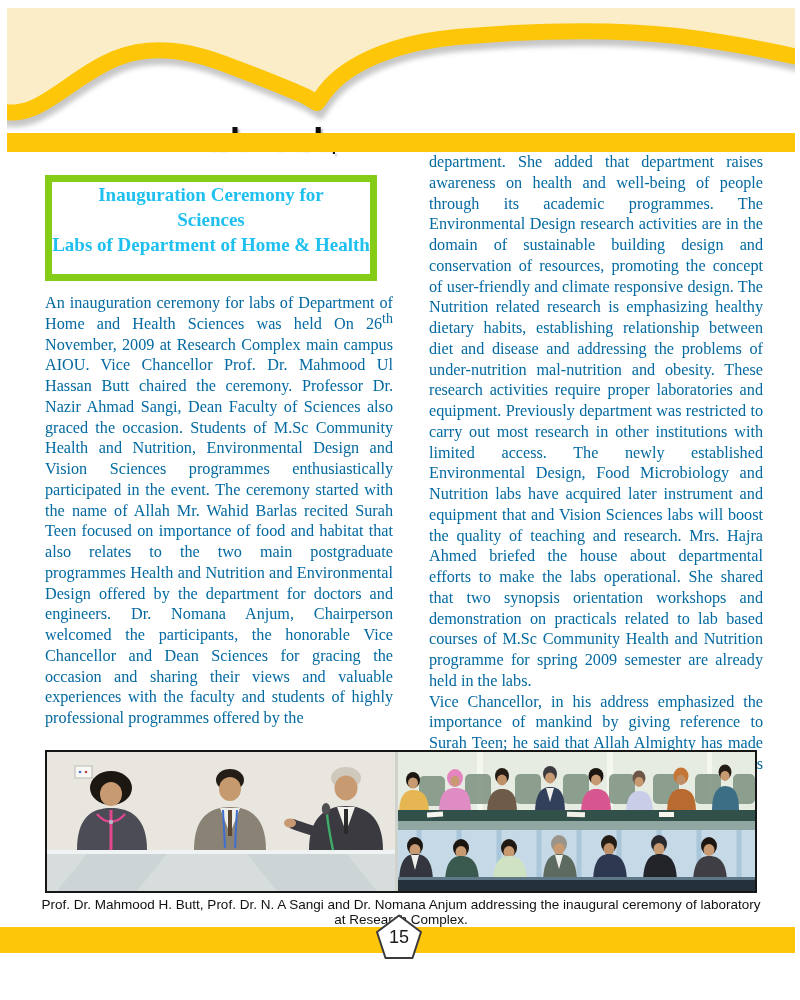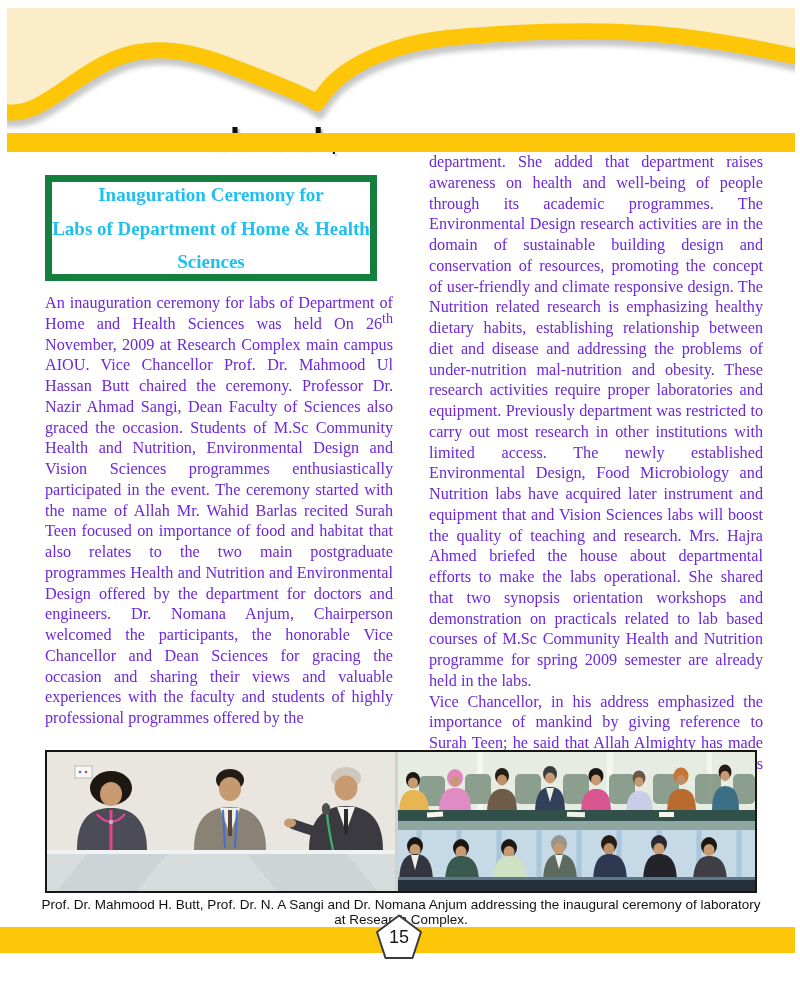--- a/index.html
+++ b/index.html
@@ -16,32 +16,32 @@
     direction:rtl;
     margin-top:44px;
   }
   .top-bar {
     position:absolute; left:7px; top:133px; width:788px; height:19px;
     background:#fdc608;
   }
   
   .headline-box {
     position:absolute; left:45px; top:175px; width:332px; height:106px;
-    box-sizing:border-box; border:7px solid #15803d; background:#ffffff;
-    display:flex; flex-direction:column; justify-content:space-between;
+    box-sizing:border-box; border:7px solid #84cc16; background:#ffffff;
+    display:flex; flex-direction:column; justify-content:flex-start;
   }
   .headline-line {
     text-align:center; color:#1fc0ef; font-weight:bold;
     font-size:19px; line-height:25px; font-family:"Liberation Serif", serif;
   }
   
   .col-left  { position:absolute; left:45px;  top:293px; width:348px; }
   .col-right { position:absolute; left:429px; top:152px; width:334px; }
   .body-text {
-    margin:0; font-size:16.2px; line-height:20.75px; color:#6d28d9;
+    margin:0; font-size:16.2px; line-height:20.75px; color:#0369a1;
     text-align:justify; font-family:"Liberation Serif", serif;
   }
   .body-text .sup { font-size:14px; vertical-align:super; line-height:0; }
   
   .photo-frame {
     position:absolute; left:45px; top:750px; width:712px; height:143px;
     box-sizing:border-box; border:2px solid #161616; background:#dfe3e0;
   }
   .photo-frame svg { display:block; }
   .photo-caption {
@@ -92,22 +92,22 @@
                C 720 34 760 42 795 50" fill="none" stroke="#fdc608" stroke-width="16" stroke-linejoin="round"></path>
     </svg>
   </div>
 
   <div class="urdu-title">جامعہ نامہ</div>
 
   <div class="top-bar"></div>
 
   <div class="headline-box">
     <div class="headline-line">Inauguration Ceremony for</div>
+    <div class="headline-line">Sciences</div>
     <div class="headline-line">Labs of Department of Home &amp; Health</div>
-    <div class="headline-line">Sciences</div>
   </div>
 
   <div class="col-left">
     <p class="body-text"><span>An inauguration ceremony for labs of Department of Home and Health Sciences was held On 26</span><span class="sup">th</span><span> November, 2009 at Research Complex main campus AIOU. Vice Chancellor Prof. Dr. Mahmood Ul Hassan Butt chaired the ceremony. Professor Dr. Nazir Ahmad Sangi, Dean Faculty of Sciences also graced the occasion. Students of M.Sc Community Health and Nutrition, Environmental Design and Vision Sciences programmes enthusiastically participated in the event. The ceremony started with the name of Allah Mr. Wahid Barlas recited Surah Teen focused on importance of food and habitat that also relates to the two main postgraduate programmes Health and Nutrition and Environmental Design offered by the department for doctors and engineers. Dr. Nomana Anjum, Chairperson welcomed the participants, the honorable Vice Chancellor and Dean Sciences for gracing the occasion and sharing their views and valuable experiences with the faculty and students of highly professional programmes offered by the</span></p>
   </div>
 
   <div class="col-right">
     <p class="body-text">department. She added that department raises awareness on health and well-being of people through its academic programmes. The Environmental Design research activities are in the domain of sustainable building design and conservation of resources, promoting the concept of user-friendly and climate responsive design. The Nutrition related research is emphasizing healthy dietary habits, establishing relationship between diet and disease and addressing the problems of under-nutrition mal-nutrition and obesity. These research activities require proper laboratories and equipment. Previously department was restricted to carry out most research in other institutions with limited access. The newly established Environmental Design, Food Microbiology and Nutrition labs have acquired later instrument and equipment that and Vision Sciences labs will boost the quality of teaching and research. Mrs. Hajra Ahmed briefed the house about departmental efforts to make the labs operational. She shared that two synopsis orientation workshops and demonstration on practicals related to lab based courses of M.Sc Community Health and Nutrition programme for spring 2009 semester are already held in the labs.</p>
     <p class="body-text">Vice Chancellor, in his address emphasized the importance of mankind by giving reference to Surah Teen; he said that Allah Almighty has made the mankind and this planet in a perfect mould.  It is now our responsibility to maintain and sustain</p>
   </div>

